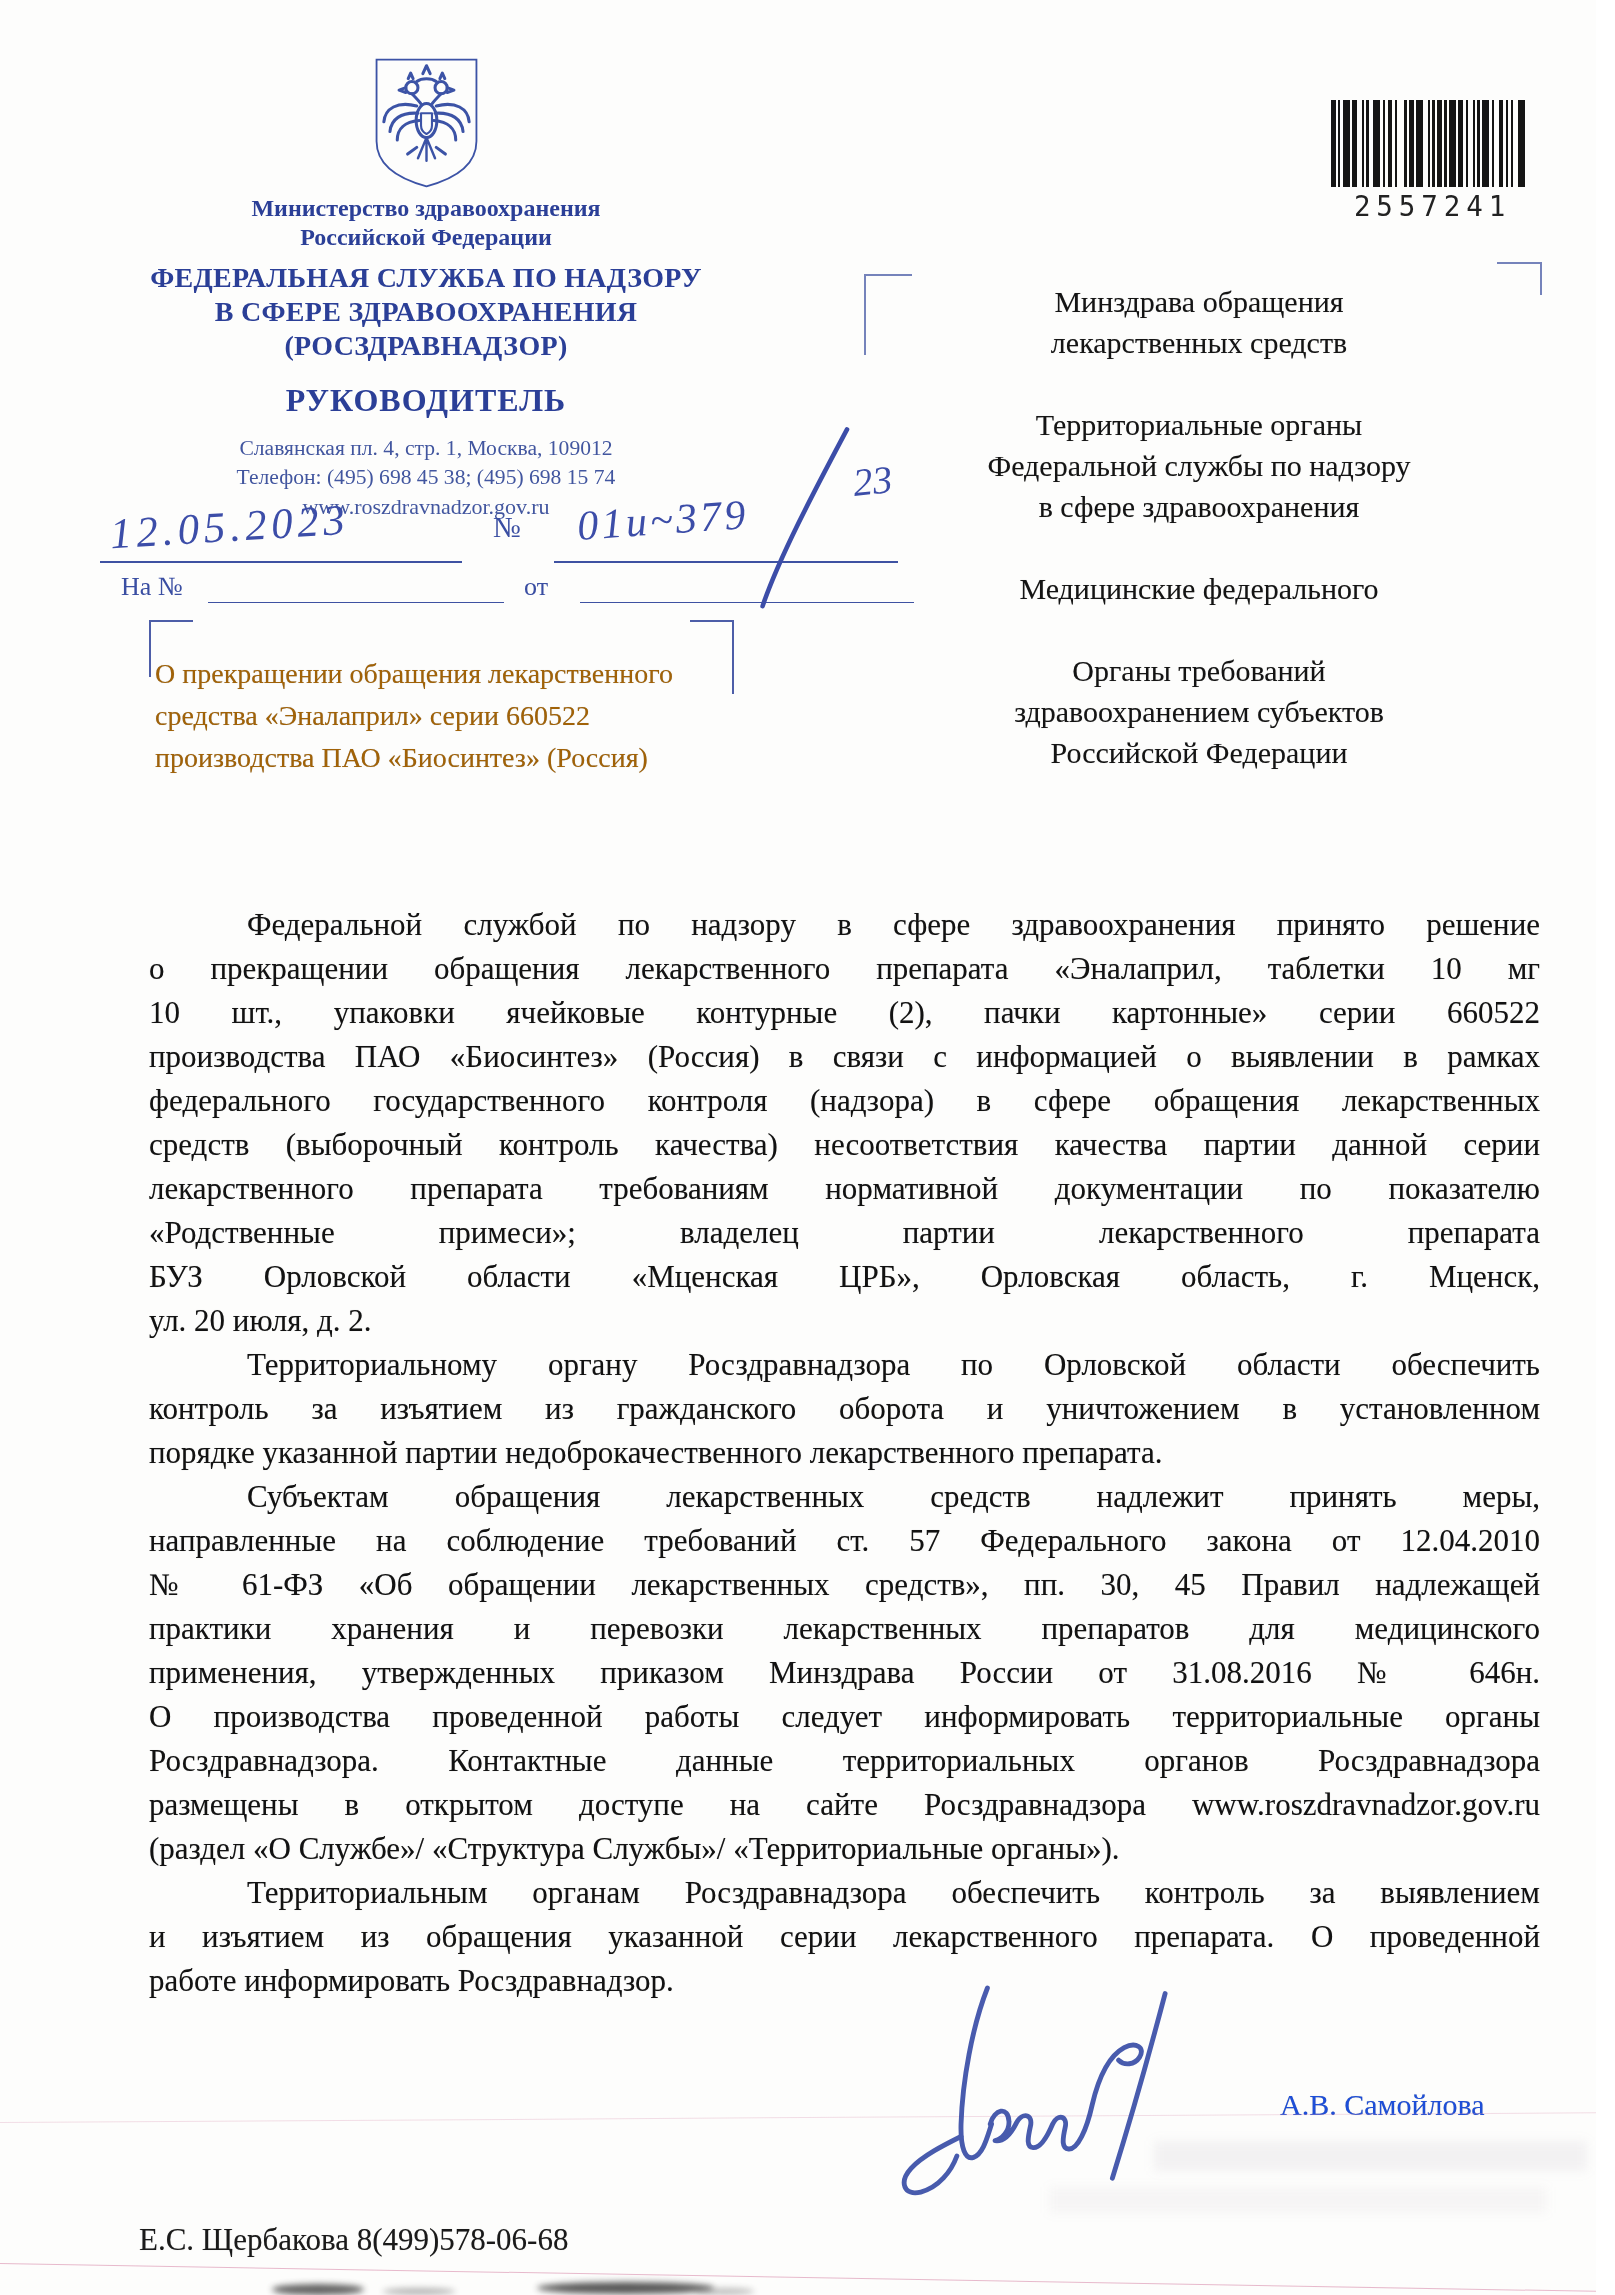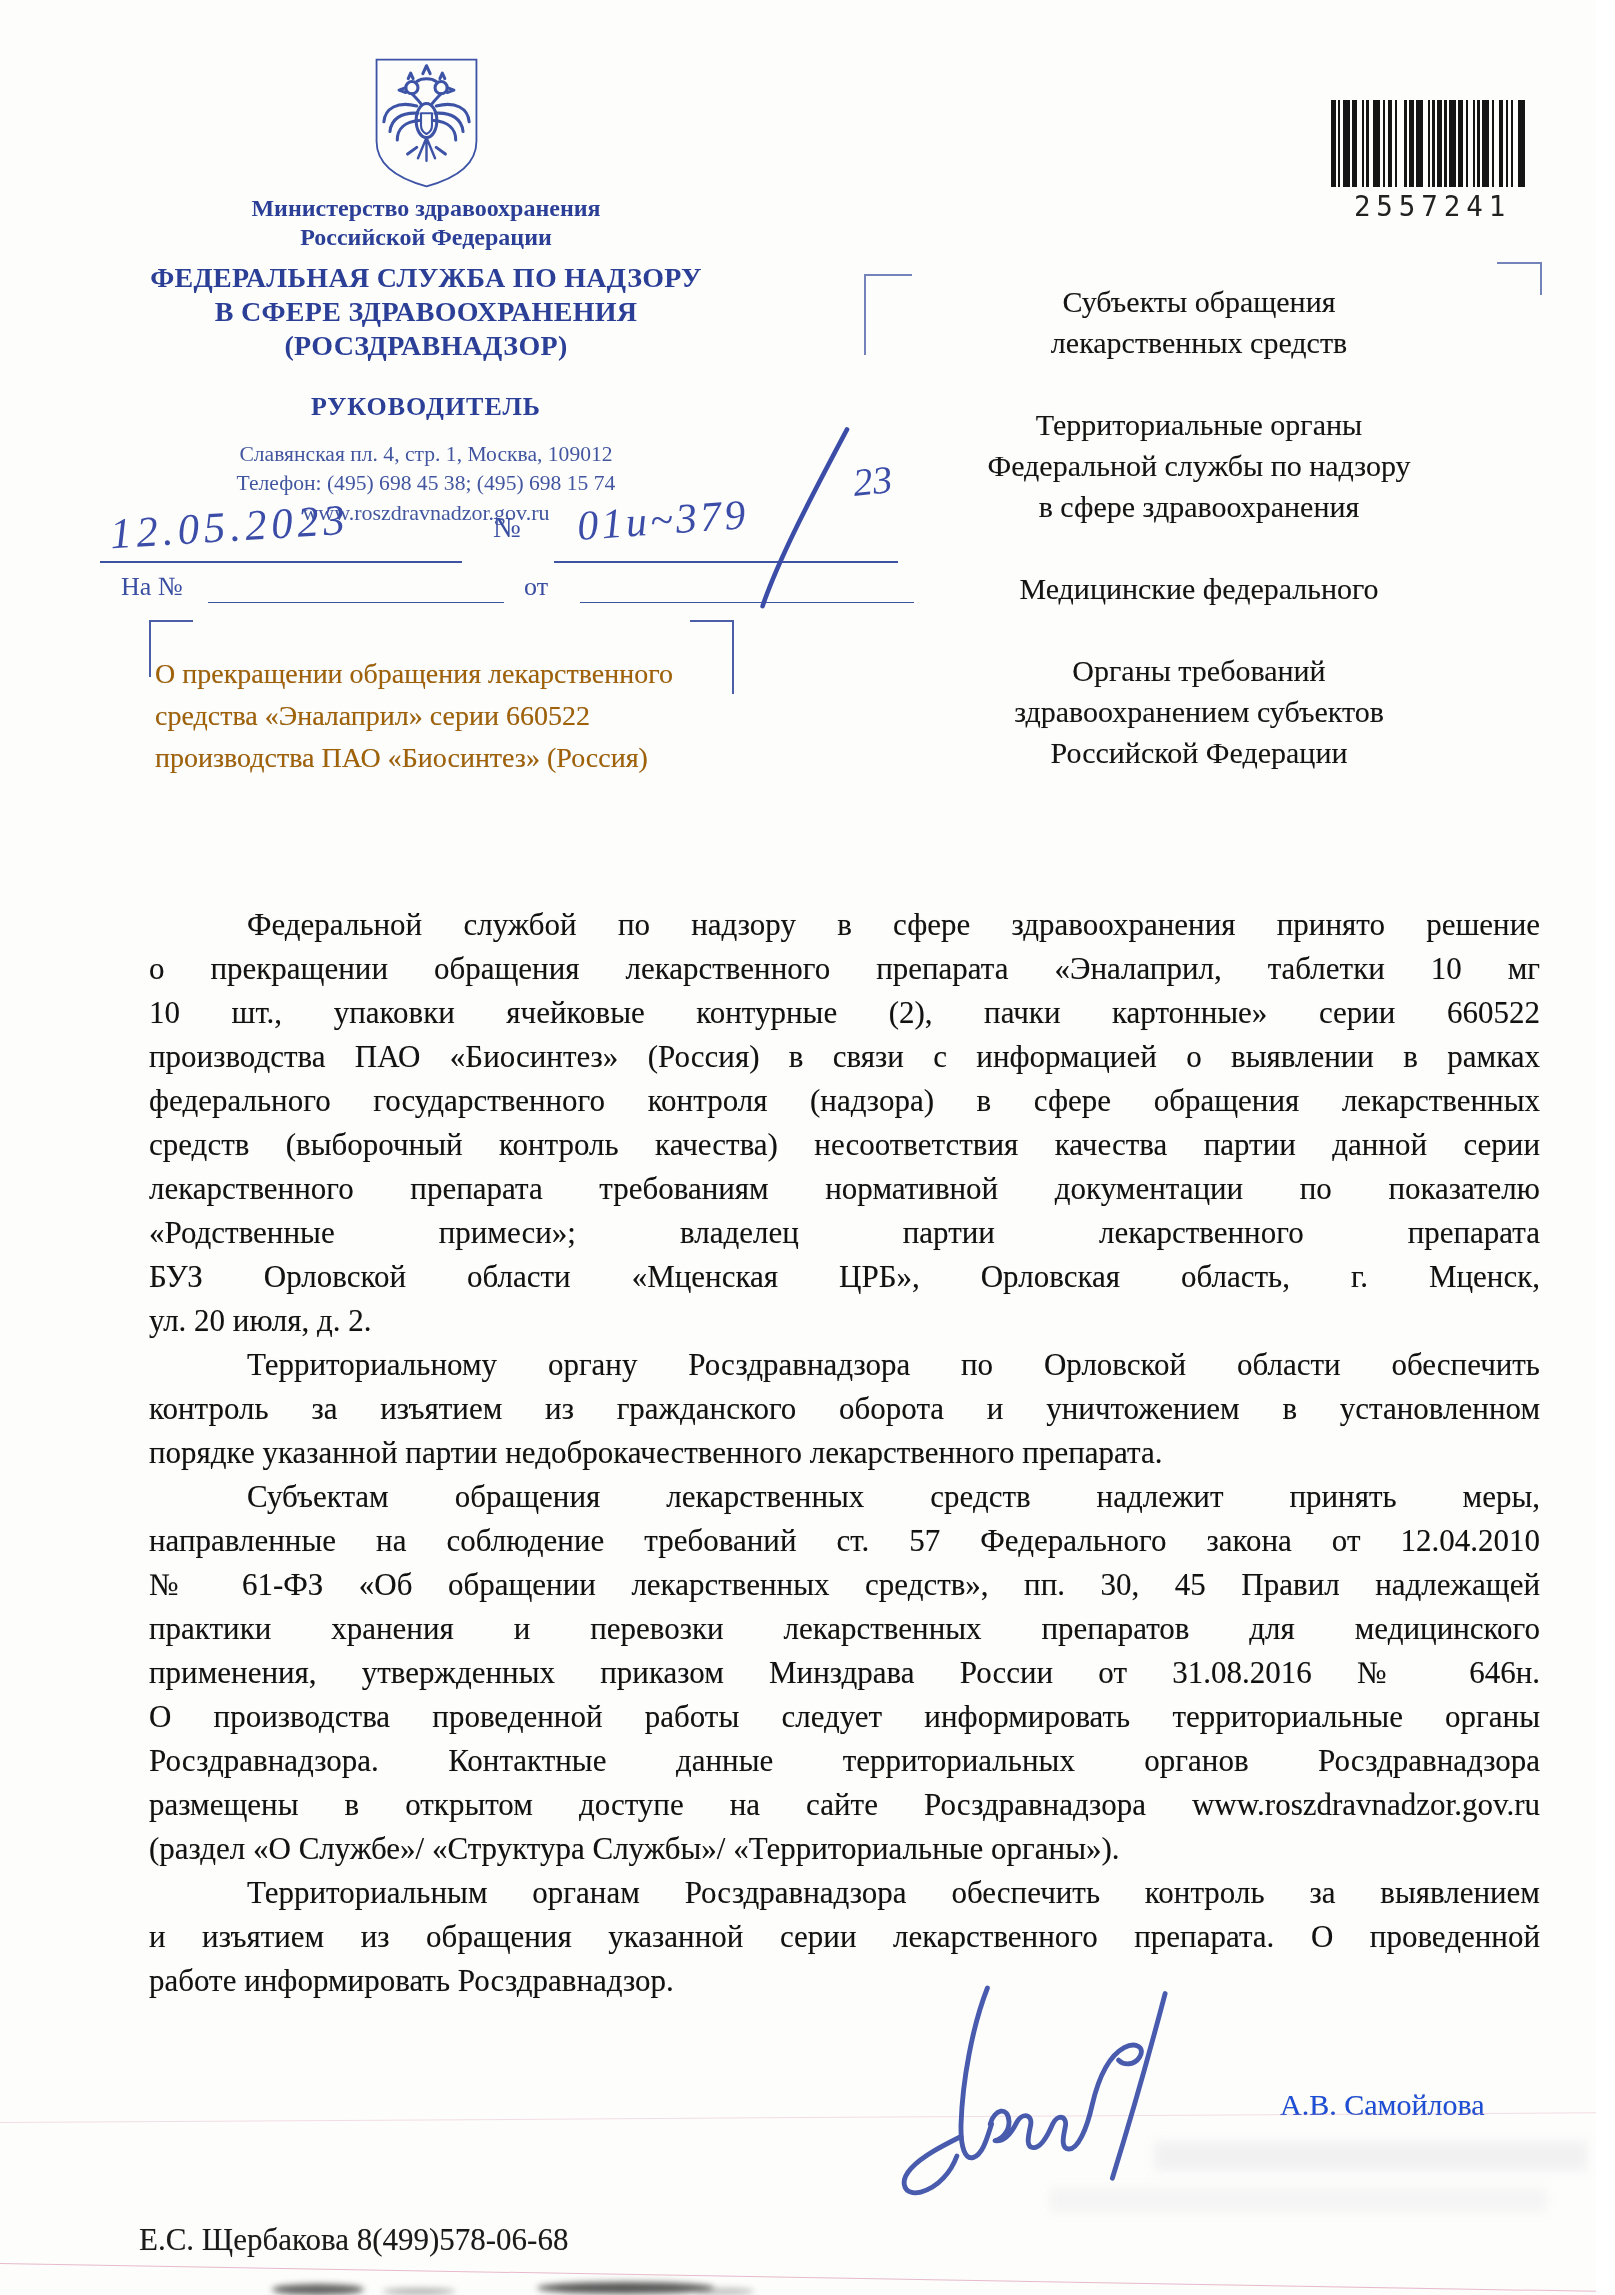--- a/index.html
+++ b/index.html
@@ -5,21 +5,21 @@
   html,body{margin:0;padding:0;background:#ffffff;}
   #page{
     position:relative;width:1596px;height:2295px;background:#fdfdfc;overflow:hidden;
     font-family:"Liberation Serif",serif;
   }
   
   .lh-col{position:absolute;left:85px;top:56px;width:682px;text-align:center;color:#2b3f97;}
   .emblem{display:block;margin:0 auto 3.9px auto;width:123px;height:134px;}
   .lh-min{font-size:24px;line-height:29px;font-weight:bold;}
   .lh-fs{font-size:28px;line-height:34px;font-weight:bold;letter-spacing:0.3px;margin-top:9.2px;}
-  .lh-role{font-size:26px;line-height:33px;font-weight:bold;letter-spacing:1px;margin-top:27px;}
+  .lh-role{font-size:32px;line-height:33px;font-weight:bold;letter-spacing:1px;margin-top:21px;}
   .lh-contact{font-size:21.6px;line-height:29px;color:#42569f;margin-top:17px;}
   .lh-site{font-size:22px;}
 
   
   .blue-line{position:absolute;height:2px;background:#3e52a2;}
   .hand{position:absolute;font-family:"Liberation Serif",serif;font-style:italic;color:#3c4da8;}
   .hand-date{left:110px;top:502px;font-size:43px;letter-spacing:4.6px;transform:rotate(-3.5deg);}
   .hand-num{left:577px;top:496px;font-size:42px;letter-spacing:3.3px;transform:rotate(-4deg);}
   .hand-suffix{left:853px;top:458px;font-size:39px;transform:rotate(-6deg);}
   .ref-symbol{position:absolute;left:493px;top:511px;font-size:29px;color:#3a4ea2;}
@@ -198,21 +198,21 @@
         <div class="subject-line">О прекращении обращения лекарственного</div>
         <div class="subject-line">средства «Эналаприл» серии 660522</div>
         <div class="subject-line">производства ПАО «Биосинтез» (Россия)</div>
       </div>
     </div>
 
   <div class="bracket light" style="left:864px;top:274px;width:46px;height:79px;border-left-width:2px;border-top-width:2px;"></div>
   <div class="bracket light" style="left:1497px;top:262px;width:43px;height:31px;border-right-width:2px;border-top-width:2px;"></div>
   <div class="recipients">
       <div class="recipient-group">
-        <div class="recipient-line">Субъекты обращения</div>
+        <div class="recipient-line">Минздрава обращения</div>
         <div class="recipient-line">лекарственных средств</div>
       </div>
       <div class="recipient-group">
         <div class="recipient-line">Территориальные органы</div>
         <div class="recipient-line">Федеральной службы по надзору</div>
         <div class="recipient-line">в сфере здравоохранения</div>
       </div>
       <div class="recipient-group">
         <div class="recipient-line">Медицинские федерального</div>
       </div>

